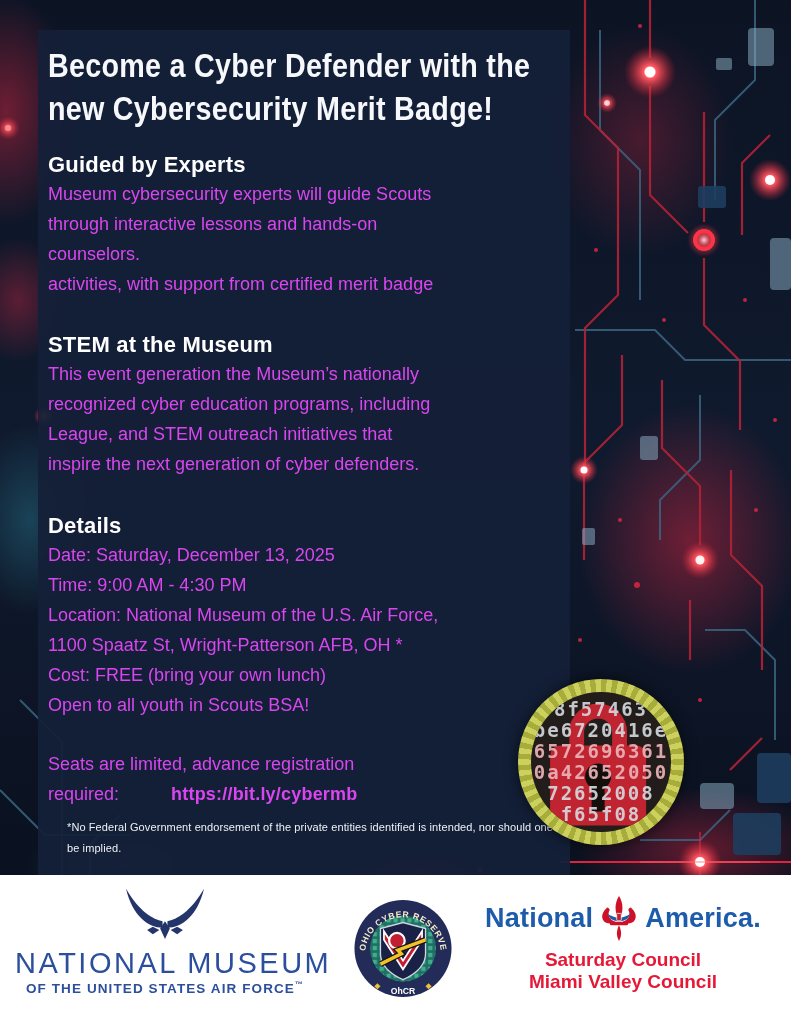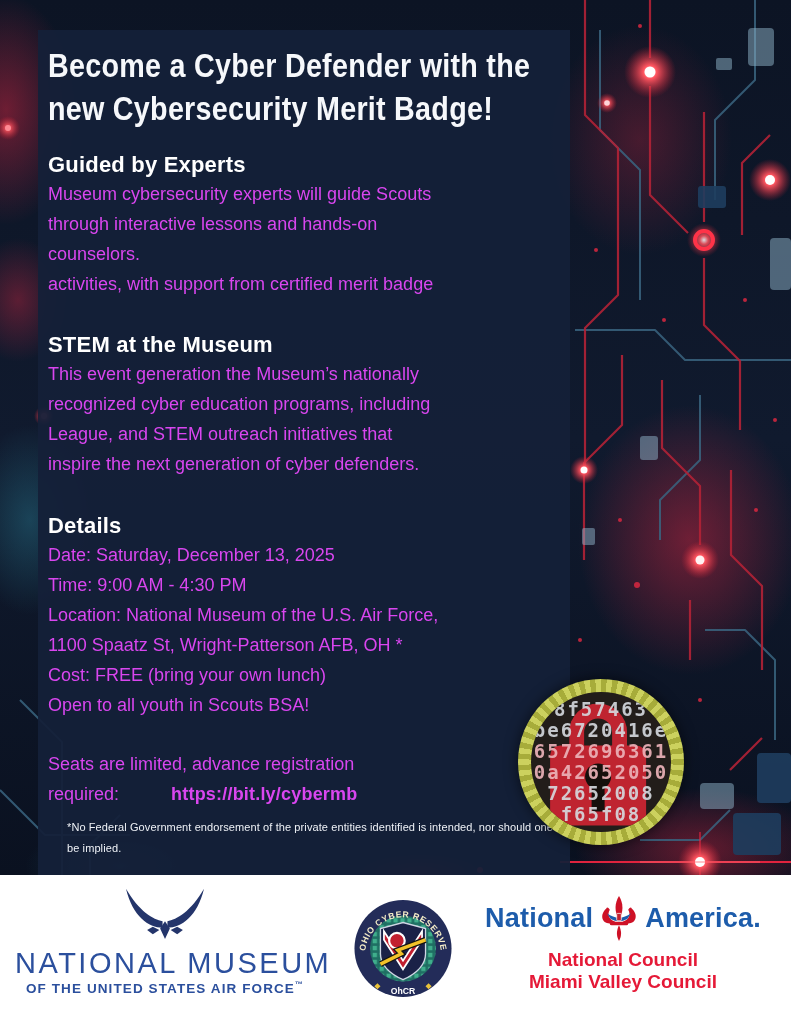--- a/index.html
+++ b/index.html
@@ -322,16 +322,16 @@
           <path d="M8,15 C1,21 3,31 12,31 L18,29 C11,27 9,21 12,16 C10,13 9,13 8,15 Z"></path>
           <path d="M36,15 C43,21 41,31 32,31 L26,29 C33,27 35,21 32,16 C34,13 35,13 36,15 Z"></path>
           <rect x="12" y="29" width="20" height="4" rx="2"></rect>
           <path d="M22,33 C19,39 19,45 22,50 C25,45 25,39 22,33 Z"></path>
         </g>
         <path d="M9,20 Q22,29 35,20 L31,26 Q22,31 13,26 Z" fill="#1d5cab"></path>
         <rect x="19.5" y="20" width="5" height="8" rx="1" fill="#c22030" stroke="#ffffff" stroke-width="0.8"></rect>
       </svg>
       <span class="brand-word"><span>America</span><span>.</span></span>
     </div>
-    <div class="council council-1">National Council</div>
+    <div class="council council-1">Saturday Council</div>
     <div class="council">Miami Valley Council</div>
   </div>
 </div>
 
 </body></html>

